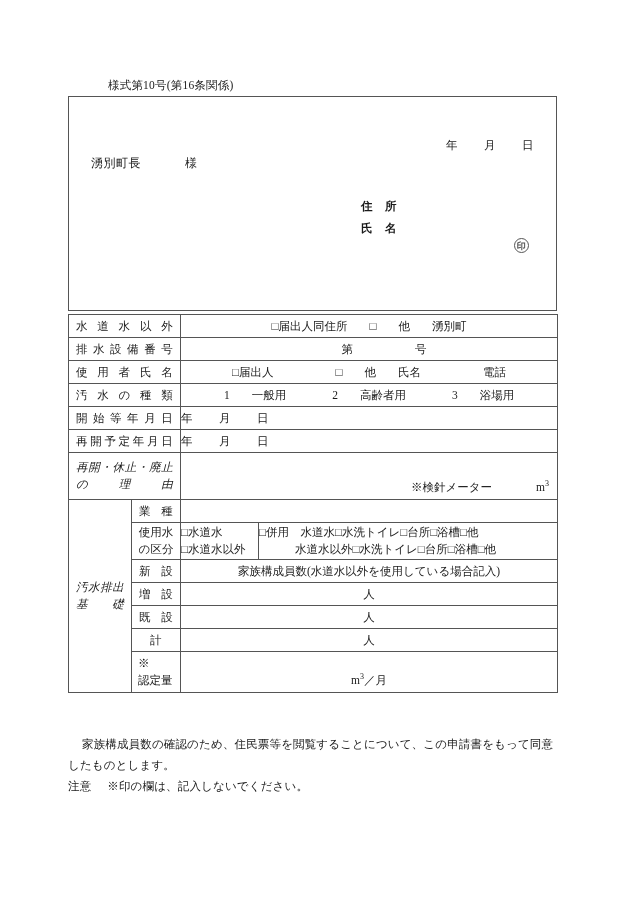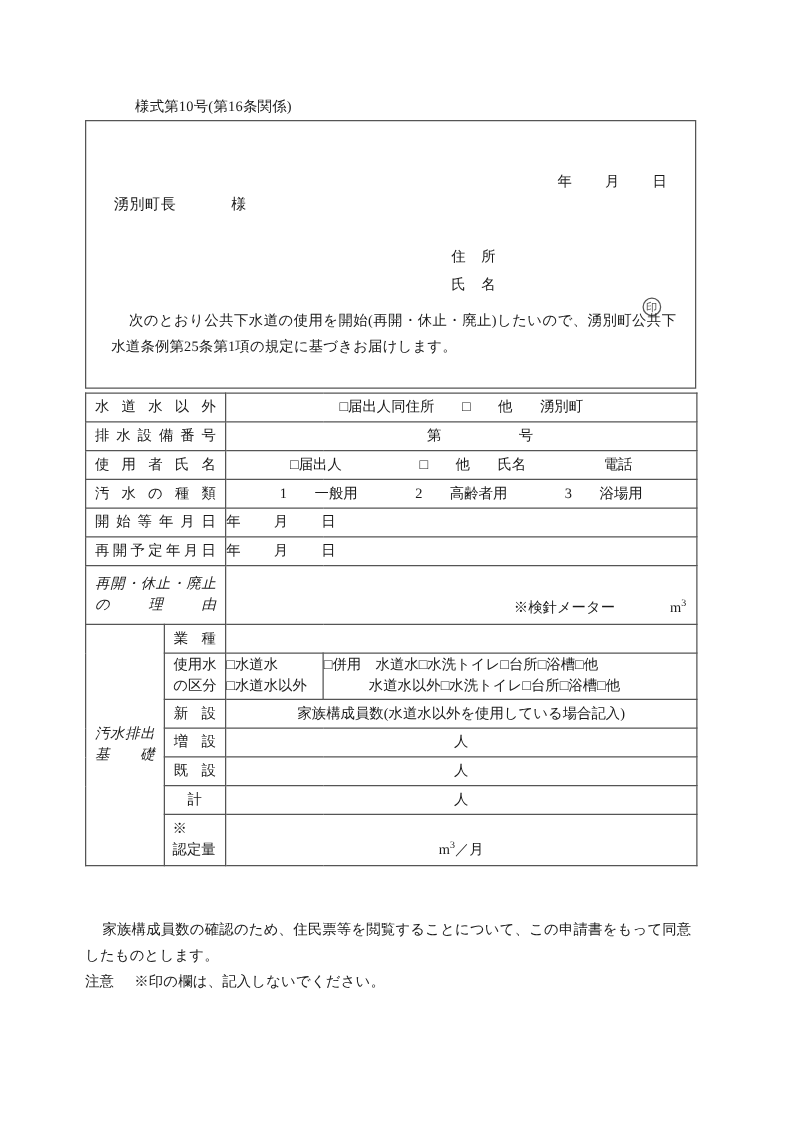--- a/index.html
+++ b/index.html
@@ -74,21 +74,21 @@
   .addressee .sama { display: inline-block; margin-left: 44px; }
 
   .applicant {
     position: absolute;
     left: 292px;
     top: 98px;
     font-size: 11.5px;
     letter-spacing: 0.5px;
     line-height: 22px;
   }
-  .applicant .row { position: relative; white-space: nowrap; }
+  .applicant .row { position: relative; white-space: nowrap; font-weight: bold; }
   .applicant .lbl { display: inline-block; }
 
   .seal {
     position: absolute;
     left: 153px;
     top: 21px;
     width: 15px;
     height: 15px;
     border: 1px solid #555;
     border-radius: 50%;
@@ -223,23 +223,20 @@
     <div class="applicant">
       <div class="row">
         <span class="lbl">住　所</span>
       </div>
       <div class="row">
         <span class="lbl">氏　名</span>
         <span class="seal">印</span>
       </div>
     </div>
 
-    <div class="body-text">
-      <span class="indent"></span><span>次のとおり公共下水道の使用を開始(再開・休止・廃止)したいので、湧別町公共下水</span><span>道条例第25条第1項の規定に基づきお届けします。</span>
-    </div>
   </div>
 
   <table class="main-table">
     <colgroup>
       <col style="width:63px">
       <col style="width:49px">
       <col style="width:78px">
       <col style="width:299px">
     </colgroup>
     <tbody>

